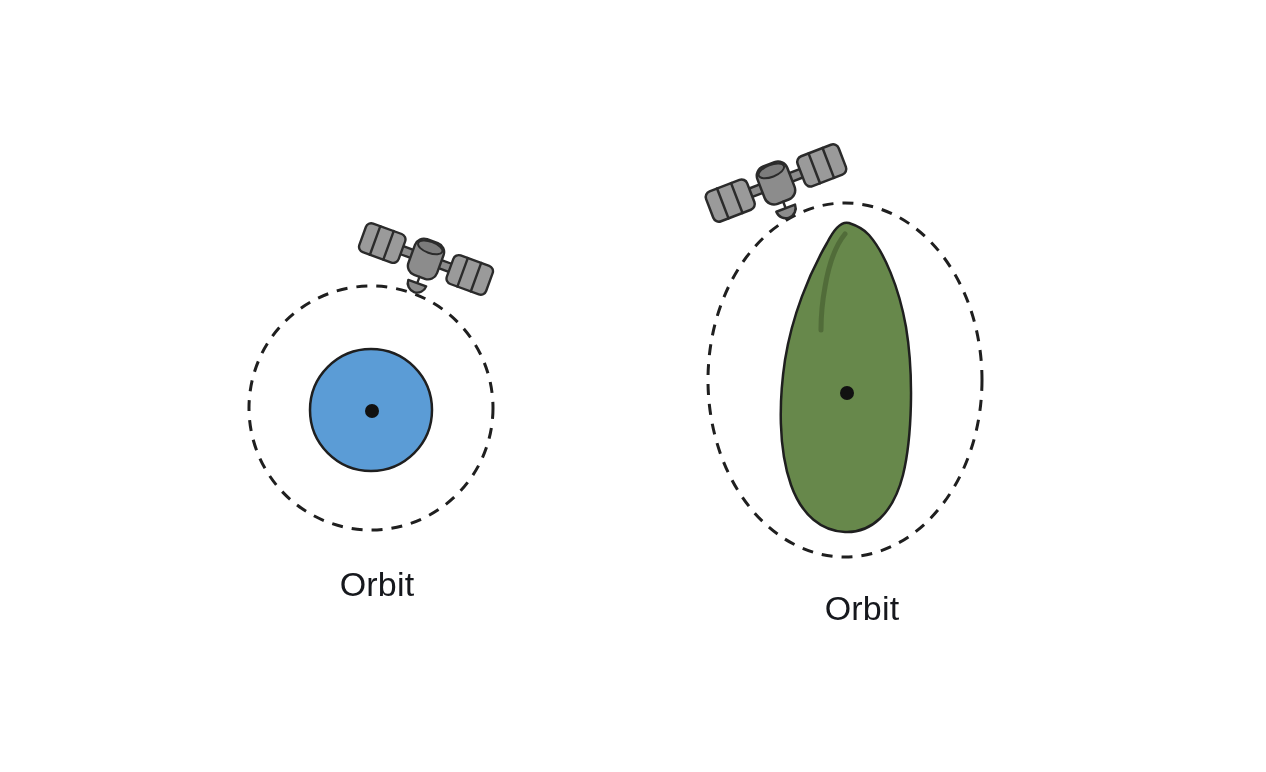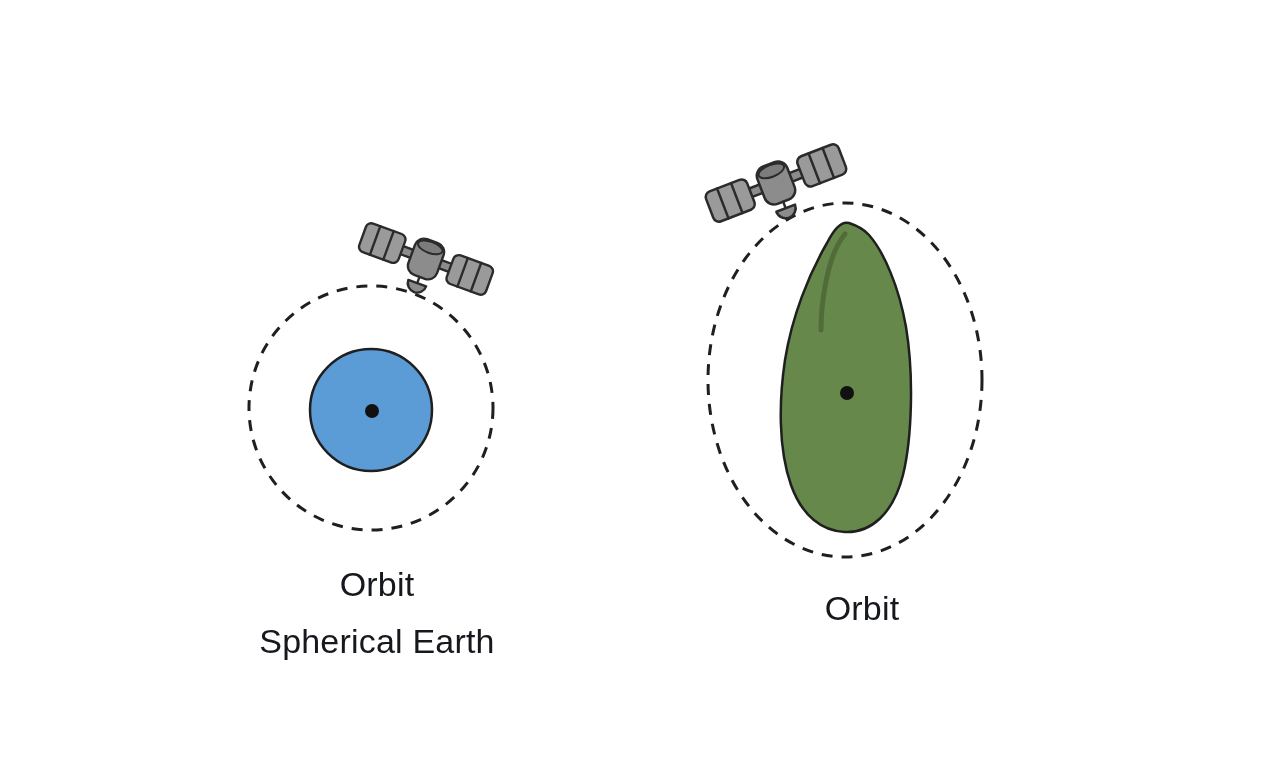--- a/index.html
+++ b/index.html
@@ -70,20 +70,19 @@
                C 899 287, 884 252, 869 235
                C 863 228, 855 225, 849 223 Z" fill="#67884b" stroke="#1f1f1f" stroke-width="2.5" stroke-linejoin="round"></path>
       <path d="M 845 234 C 836 245, 829 263, 825 287 C 822 303, 821 317, 821 330" fill="none" stroke="#4d6736" stroke-width="5" stroke-linecap="round" opacity="0.85"></path>
       <circle cx="847" cy="393" r="7" fill="#111111"></circle>
       <use href="#satellite-shape" transform="translate(776,183) rotate(-21)"></use>
     </g>
   </svg>
 
   <div class="caption caption-left">
     <div>Orbit</div>
-    <div>Spherical Earth</div>
   </div>
 
   <div class="caption caption-right">
     <div>Orbit</div>
   </div>
 
 </div>
 
 </body></html>

